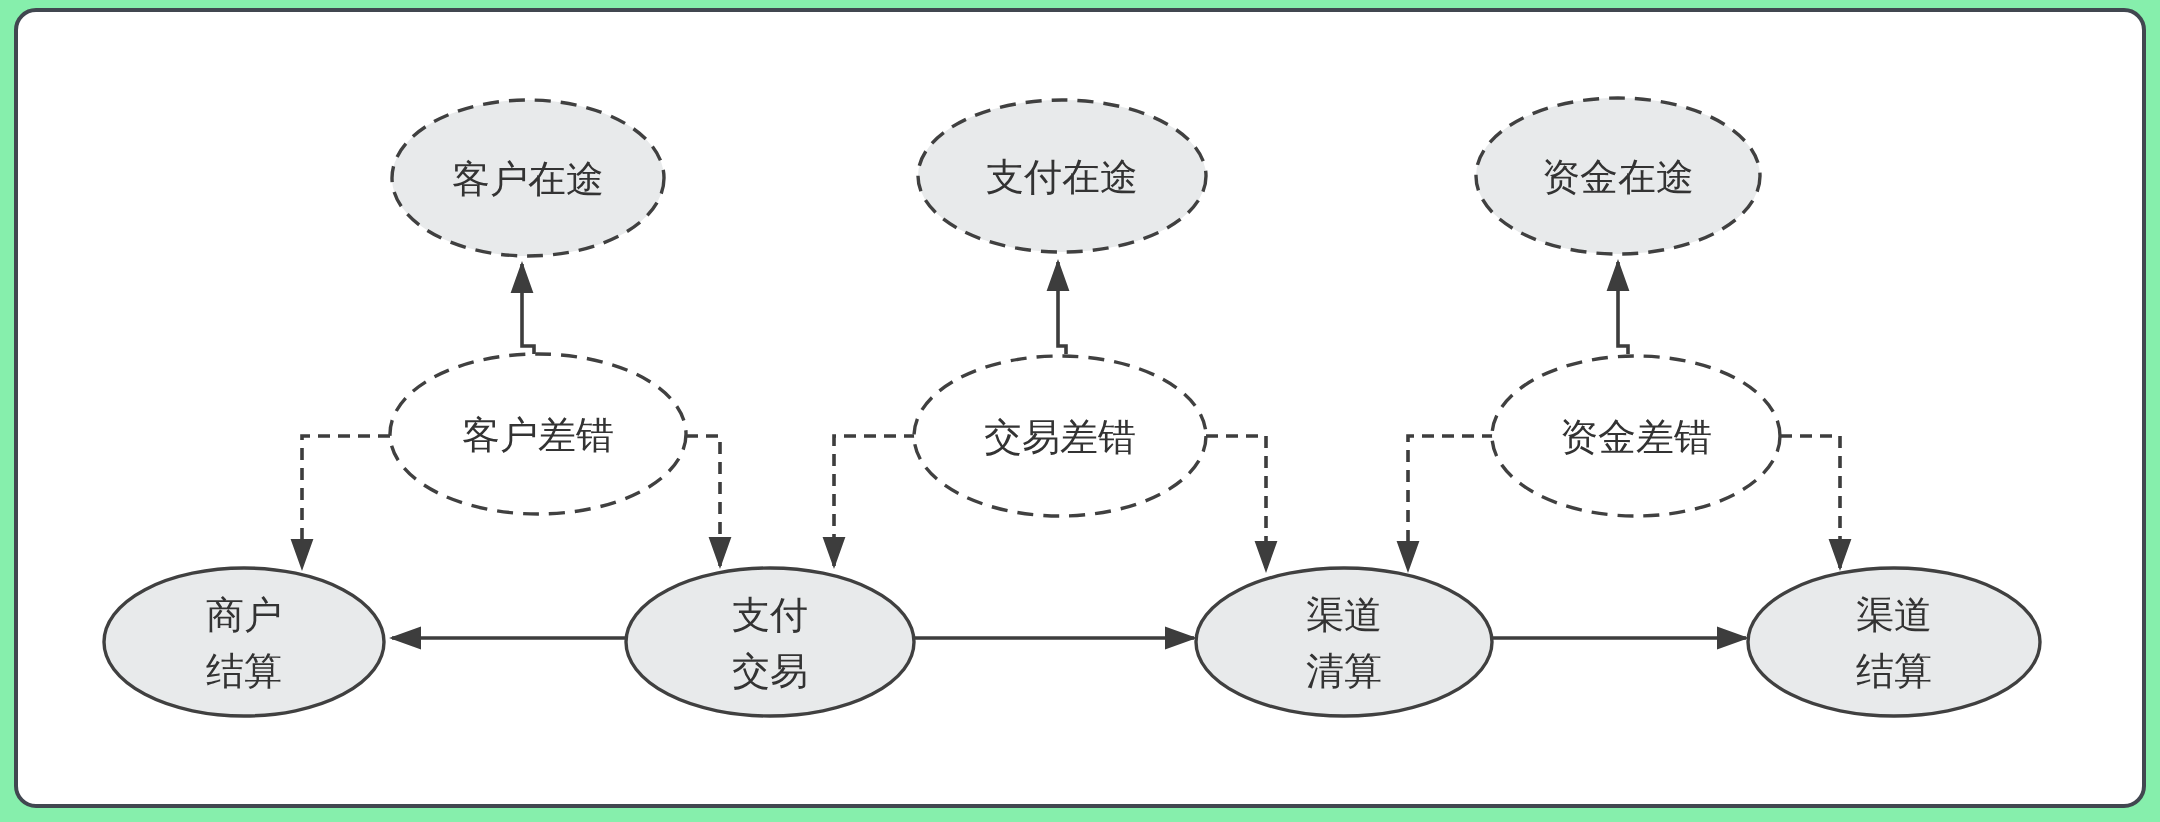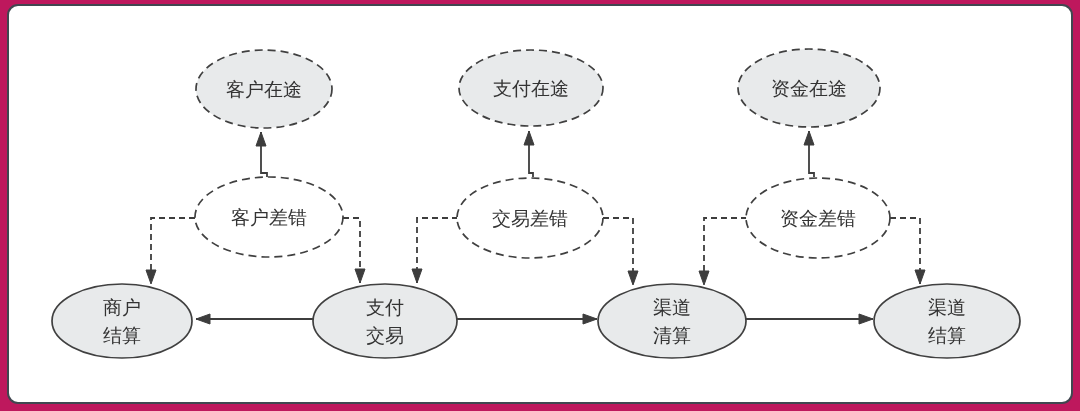--- a/index.html
+++ b/index.html
@@ -5,21 +5,21 @@
   html, body {
     margin: 0;
     padding: 0;
     background: #ffffff;
     font-family: "DejaVu Sans", sans-serif;
   }
   .stage {
     position: relative;
     width: 1080px;
     height: 411px;
-    background: #be185d;
+    background: #86efac;
     overflow: hidden;
   }
   svg text {
     font-family: "DejaVu Sans", sans-serif;
     font-size: 19px;
     fill: #333333;
     text-anchor: middle;
   }
   .node-fill-gray   { fill: #e8eaeb; stroke: #404040; stroke-width: 1.7; }
   .node-fill-white  { fill: #ffffff; stroke: #404040; stroke-width: 1.7; }

